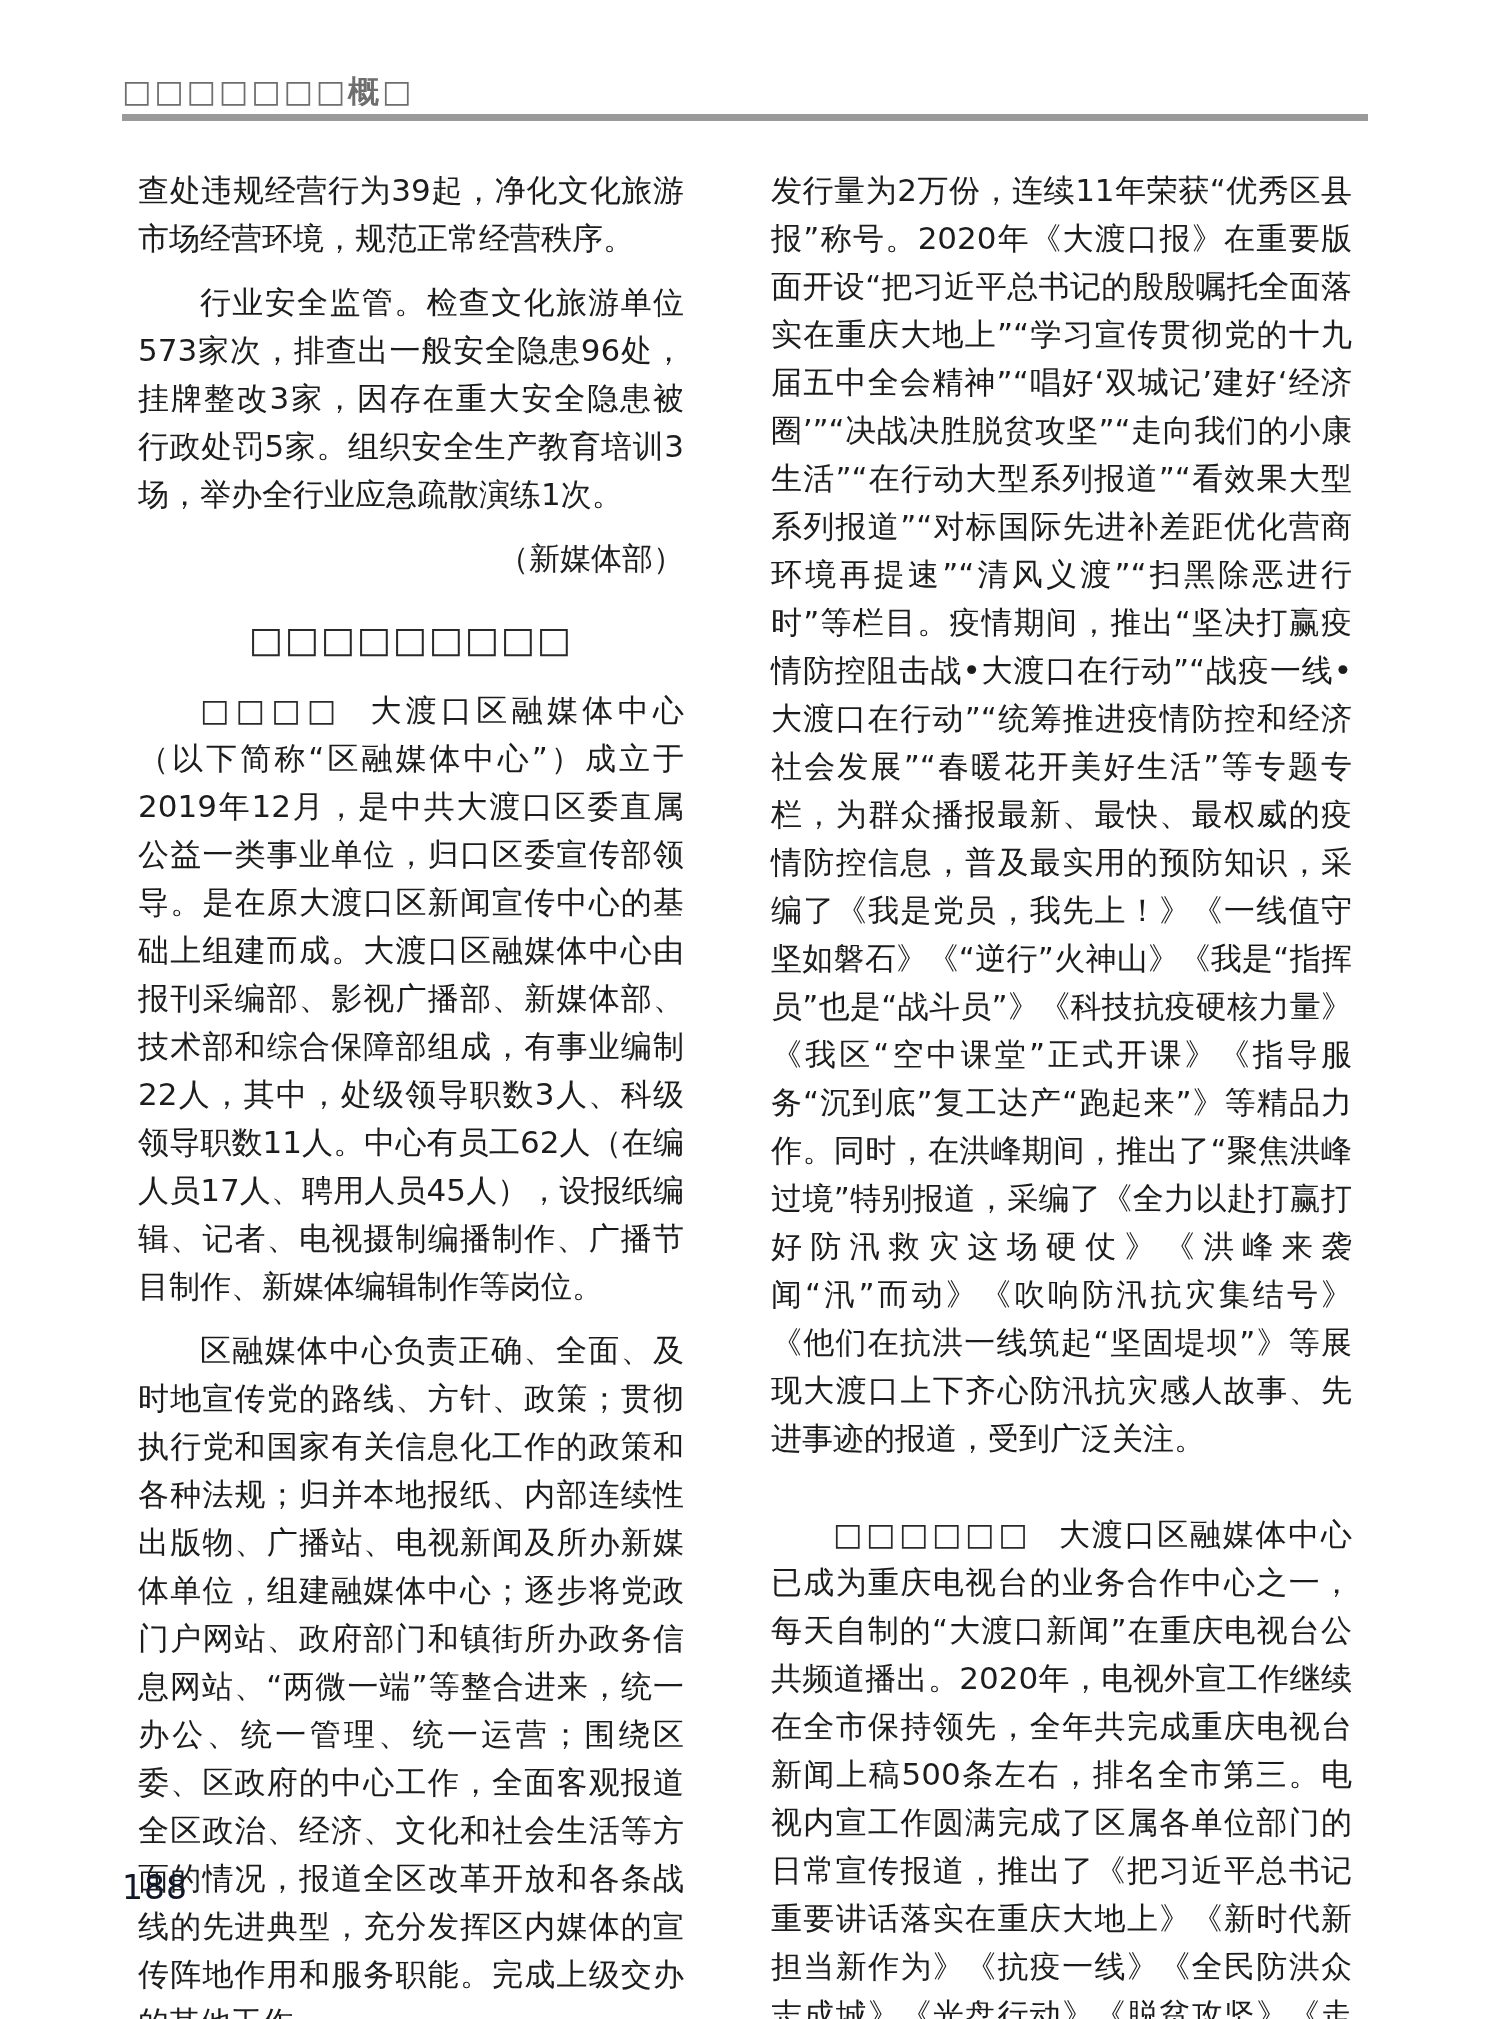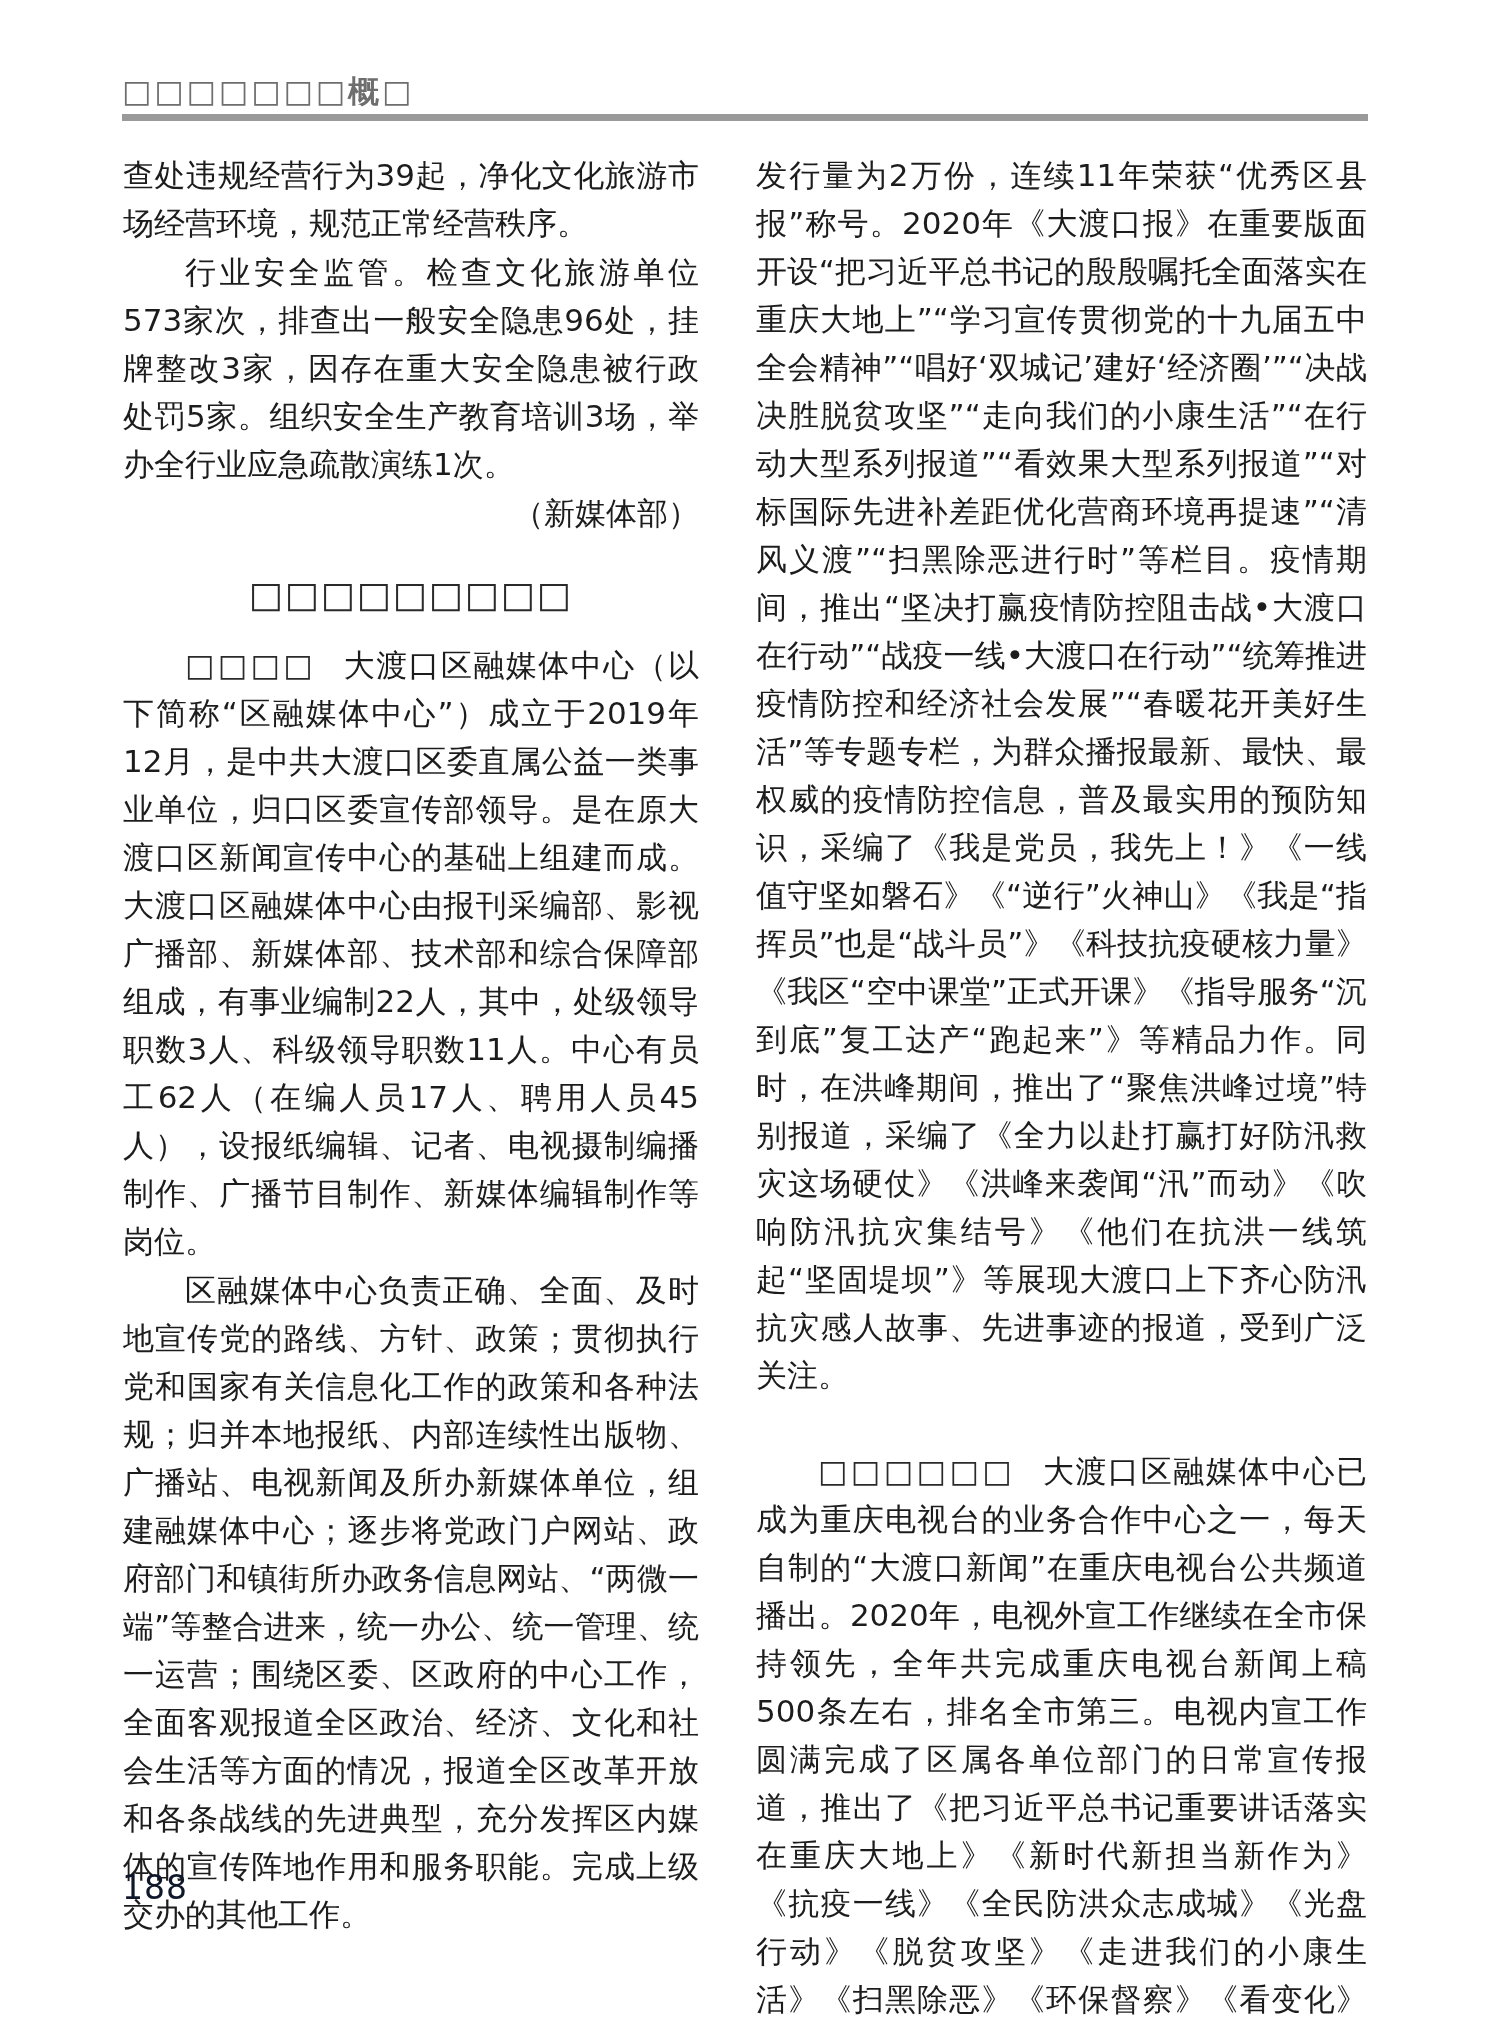--- a/index.html
+++ b/index.html
@@ -34,21 +34,21 @@
   .col {
     position: absolute;
     top: 150px;
     font-size: 31px;
     line-height: 48px;
     text-align: justify;
     color: #1c1c1c;
   }
   .col-left  { left: 122px; width: 578px; }
   .col-right { left: 755px; width: 613px; }
-  .col p { margin: 1px; text-indent: 2em; }
+  .col p { margin: 16px; text-indent: 2em; }
   .col p.no-indent { text-indent: 0; }
   .attribution {
     text-align: right;
     text-indent: 0 !important;
   }
   .section-heading {
     text-align: center;
     text-indent: 0 !important;
     font-size: 36px;
     font-weight: bold;

